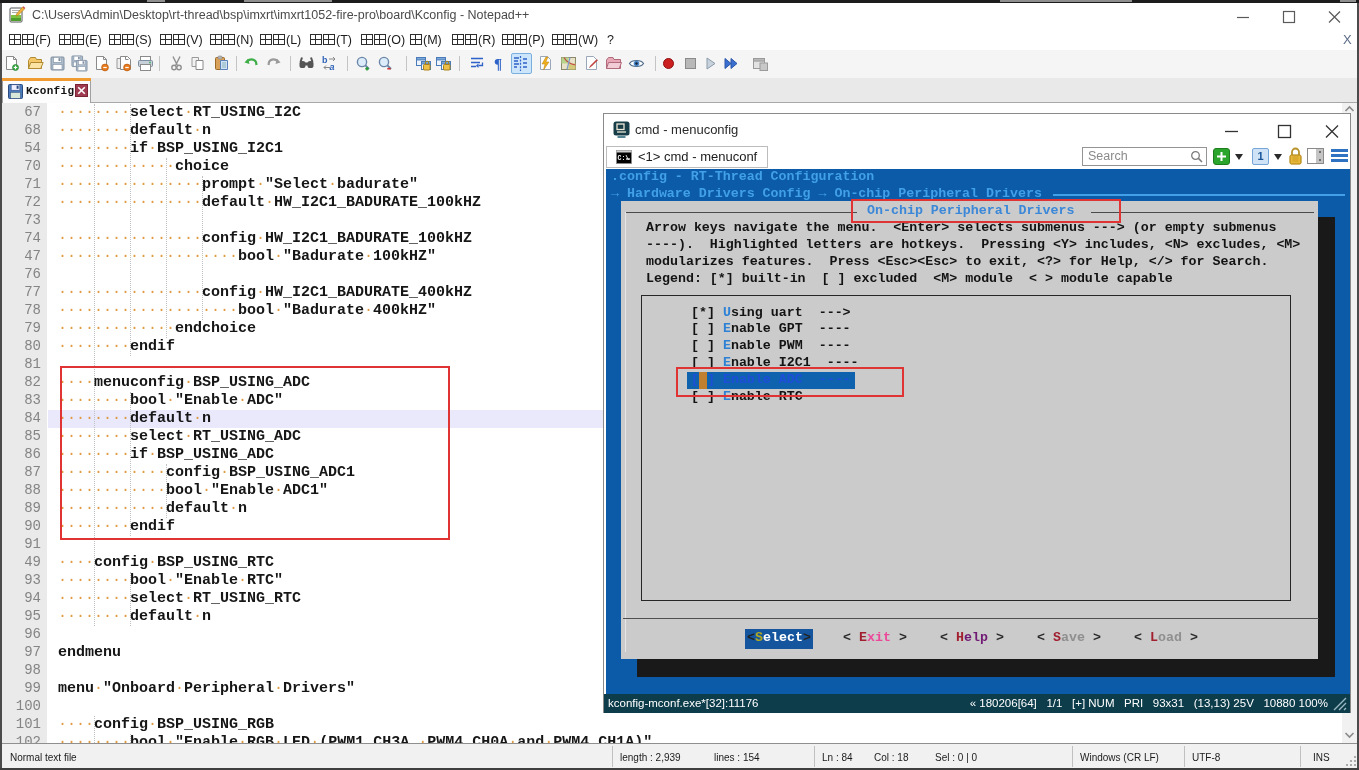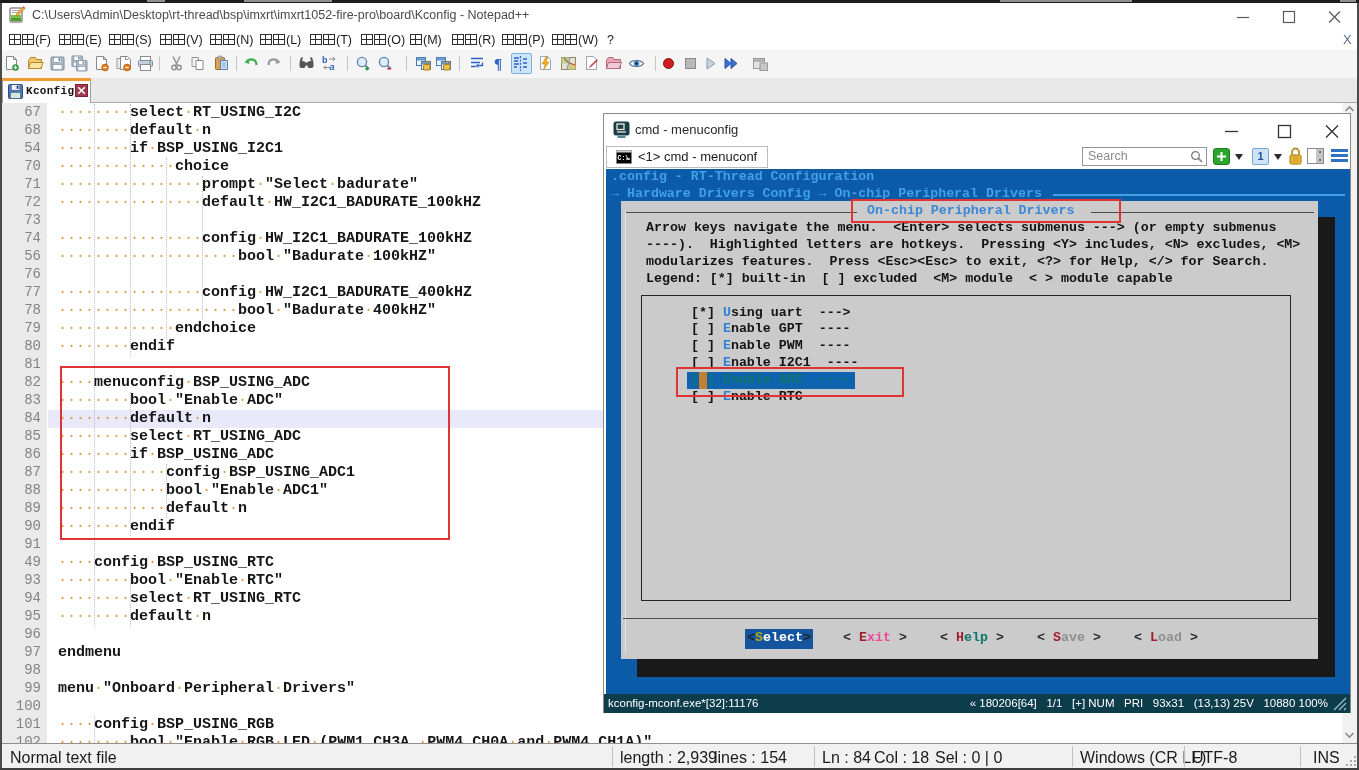--- a/index.html
+++ b/index.html
@@ -8,21 +8,21 @@
  font:bold 15px "Liberation Mono",monospace;color:#161616}
 .l i{font-style:normal;color:#e09a45;font-weight:normal}
 .n{position:absolute;left:2px;width:39px;text-align:right;height:18px;line-height:18px;
  font:14px "Liberation Mono",monospace;color:#848484}
 .g{position:absolute;width:0;border-left:1px dotted #c0c0c0}
 .red{position:absolute;border:2px solid #e03434;z-index:60}
 .c{position:absolute;height:17px;line-height:17px;white-space:pre;
  font:bold 13.3px "Liberation Mono",monospace;color:#131313}
 .lb{color:#41a0e8}.hb{color:#2f81d6}
 .ts{position:absolute;width:1px;top:56px;height:15px;background:#c4c4c4}
-.st{position:absolute;top:748px;height:20px;line-height:20px;font-size:16px;color:#1b1b1b}
+.st{position:absolute;top:748px;height:20px;line-height:20px;font-size:10px;color:#1b1b1b}
 .sd{position:absolute;top:746px;height:21px;width:1px;background:#c0c0c0}
 .hz{display:inline-block;width:12px;height:11.5px;border:1.2px solid #2e2e2e;vertical-align:-1px;
  background:linear-gradient(#2e2e2e,#2e2e2e) center/100% 1.2px no-repeat,
             linear-gradient(#2e2e2e,#2e2e2e) center/1.2px 100% no-repeat;margin-right:1px}
 .mi{position:absolute;top:31px;height:18px;line-height:18px;font-size:12.5px;color:#1c1c1c}
 </style></head><body>
 <div class="a" style="left:0;top:0;width:1359px;height:3px;background:#1c1c1c"></div>
 <div class="a" style="left:147px;top:0;width:18px;height:2px;background:#8f8f8f"></div>
 <div class="a" style="left:244px;top:0;width:88px;height:2px;background:#8f8f8f"></div>
 <div class="a" style="left:1000px;top:0;width:132px;height:2px;background:#8f8f8f"></div>
@@ -269,21 +269,21 @@
 <div class="l" style="top:140px"><i>········</i>if<i>·</i>BSP_USING_I2C1</div>
 <div class="n" style="top:158px">70</div>
 <div class="l" style="top:158px"><i>·············</i>choice</div>
 <div class="n" style="top:176px">71</div>
 <div class="l" style="top:176px"><i>················</i>prompt<i>·</i>"Select<i>·</i>badurate"</div>
 <div class="n" style="top:194px">72</div>
 <div class="l" style="top:194px"><i>················</i>default<i>·</i>HW_I2C1_BADURATE_100kHZ</div>
 <div class="n" style="top:212px">73</div>
 <div class="n" style="top:230px">74</div>
 <div class="l" style="top:230px"><i>················</i>config<i>·</i>HW_I2C1_BADURATE_100kHZ</div>
-<div class="n" style="top:248px">56</div>
+<div class="n" style="top:248px">47</div>
 <div class="l" style="top:248px"><i>····················</i>bool<i>·</i>"Badurate<i>·</i>100kHZ"</div>
 <div class="n" style="top:266px">76</div>
 <div class="n" style="top:284px">77</div>
 <div class="l" style="top:284px"><i>················</i>config<i>·</i>HW_I2C1_BADURATE_400kHZ</div>
 <div class="n" style="top:302px">78</div>
 <div class="l" style="top:302px"><i>····················</i>bool<i>·</i>"Badurate<i>·</i>400kHZ"</div>
 <div class="n" style="top:320px">79</div>
 <div class="l" style="top:320px"><i>·············</i>endchoice</div>
 <div class="n" style="top:338px">80</div>
 <div class="l" style="top:338px"><i>········</i>endif</div>
@@ -423,26 +423,26 @@
 <div class="c" style="left:42px;top:140px">modularizes features.  Press &lt;Esc&gt;&lt;Esc&gt; to exit, &lt;?&gt; for Help, &lt;/&gt; for Search.</div>
 <div class="c" style="left:42px;top:157px">Legend: [*] built-in  [ ] excluded  &lt;M&gt; module  &lt; &gt; module capable</div>
 <div class="a" style="left:37px;top:181px;width:650px;height:306px;border:1px solid #262626"></div>
 <div class="c" style="left:87px;top:191px">[*] <span class="hb">U</span>sing uart  ---&gt;</div>
 <div class="c" style="left:87px;top:207px">[ ] <span class="hb">E</span>nable GPT  ----</div>
 <div class="c" style="left:87px;top:224px">[ ] <span class="hb">E</span>nable PWM  ----</div>
 <div class="c" style="left:87px;top:241px">[ ] <span class="hb">E</span>nable I2C1  ----</div>
 <div class="c" style="left:87px;top:275px">[ ] <span class="hb">E</span>nable RTC</div>
 <div class="a" style="left:83px;top:258px;width:168px;height:17px;background:#0f63ae"></div>
 <div class="a" style="left:95px;top:258px;width:8px;height:17px;background:#c08030"></div>
-<div class="c" style="left:87px;top:258px;color:#0f766e">[ ] Enable ADC  ----</div>
+<div class="c" style="left:87px;top:258px;color:#1d4ed8">[ ] Enable ADC  ----</div>
 <div class="a" style="left:19px;top:504px;width:696px;height:1px;background:#4f4f4f"></div>
 <div class="a" style="left:141px;top:515px;width:68px;height:20px;background:#14559e"></div>
 <div class="c" style="left:143px;top:516px"><span style="color:#222">&lt;</span><span style="color:#b0a820">S</span><span style="color:#fff">elect</span><span style="color:#222">&gt;</span></div>
 <div class="c" style="left:239px;top:516px"><span style="color:#2a2a2a">&lt; </span><span style="color:#a11f2f">E</span><span style="color:#ec4899">xit</span><span style="color:#2a2a2a"> &gt;</span></div>
-<div class="c" style="left:336px;top:516px"><span style="color:#2a2a2a">&lt; </span><span style="color:#a11f2f">H</span><span style="color:#0f766e">elp</span><span style="color:#2a2a2a"> &gt;</span></div>
+<div class="c" style="left:336px;top:516px"><span style="color:#2a2a2a">&lt; </span><span style="color:#a11f2f">H</span><span style="color:#701a75">elp</span><span style="color:#2a2a2a"> &gt;</span></div>
 <div class="c" style="left:433px;top:516px"><span style="color:#2a2a2a">&lt; </span><span style="color:#a11f2f">S</span><span style="color:#8f8f8f">ave</span><span style="color:#2a2a2a"> &gt;</span></div>
 <div class="c" style="left:530px;top:516px"><span style="color:#2a2a2a">&lt; </span><span style="color:#a11f2f">L</span><span style="color:#8f8f8f">oad</span><span style="color:#2a2a2a"> &gt;</span></div>
 <div class="a" style="left:0;top:580px;width:746px;height:19px;background:#0d3c4b"></div>
 <div class="a" style="left:4px;top:581px;height:17px;line-height:17px;font-size:11.5px;color:#fff">kconfig-mconf.exe*[32]:11176</div>
 <div class="a" style="right:22px;top:581px;height:17px;line-height:17px;font-size:11.5px;color:#fff">« 180206[64]&nbsp;&nbsp; 1/1&nbsp;&nbsp; [+] NUM&nbsp;&nbsp; PRI&nbsp;&nbsp; 93x31&nbsp;&nbsp; (13,13) 25V&nbsp;&nbsp; 10880 100%</div>
 <svg class="a" style="right:2px;top:582px" width="16" height="15">
       <path d="M14 2 L2 14 M14 7 L7 14 M14 12 L12 14" stroke="#9ab8c2" stroke-width="1.4"></path>
     </svg>
 </div>
 <div class="red" style="left:851px;top:199px;width:270px;height:24px"></div>

